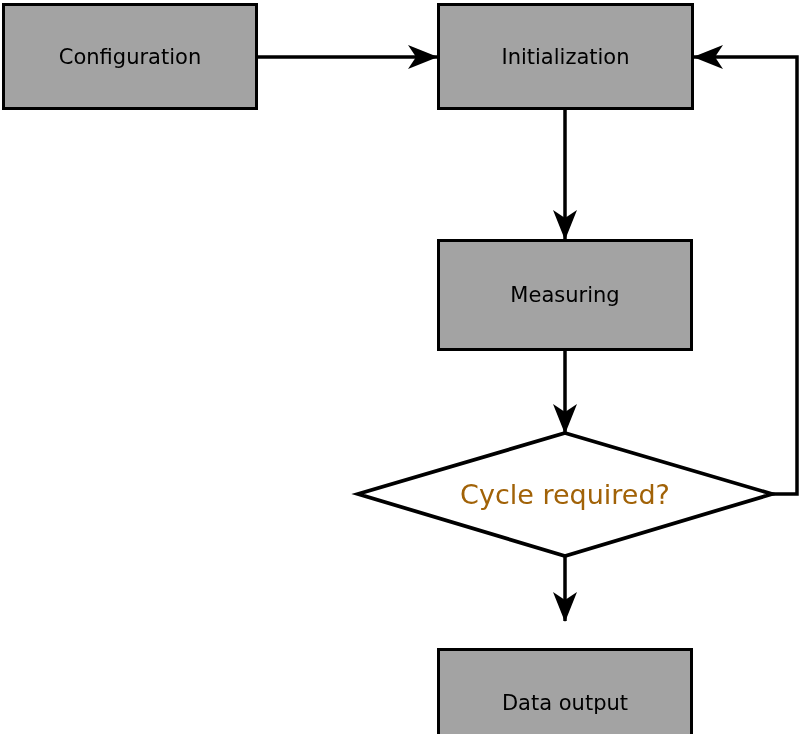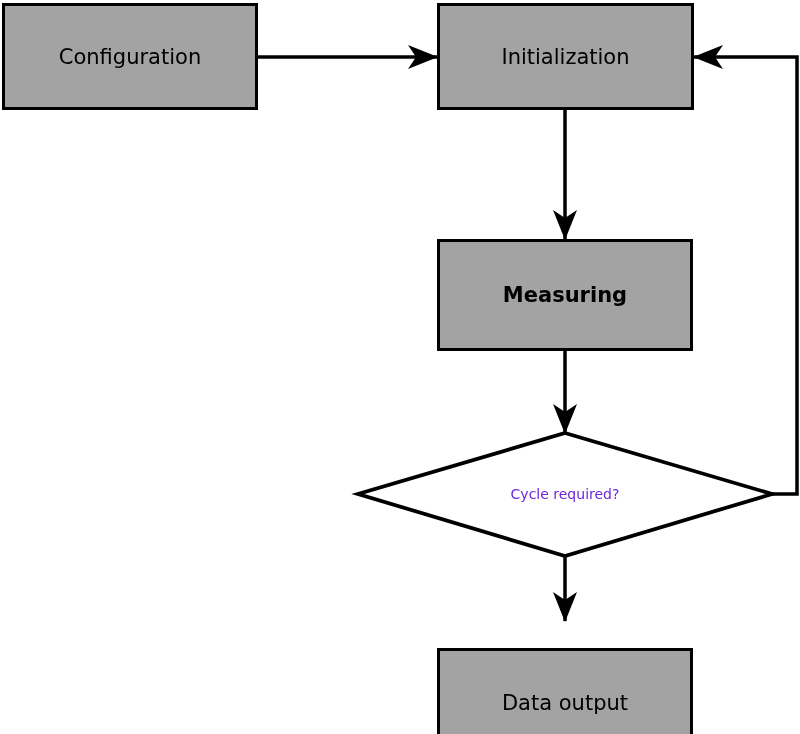--- a/index.html
+++ b/index.html
@@ -42,22 +42,22 @@
     justify-content: center;
     font-size: 21px;
     color: #000000;
     text-align: center;
   }
   .diamond-label {
     position: absolute;
     display: flex;
     align-items: center;
     justify-content: center;
-    font-size: 14px;
-    color: #6d28d9;
+    font-size: 27px;
+    color: #a16207;
     text-align: center;
     background: transparent;
   }
 </style>
 </head>
 <body>
 
 <div class="stage">
 
   <svg class="edges-layer" viewBox="0 0 800 734" xmlns="http://www.w3.org/2000/svg">
@@ -81,21 +81,21 @@
   </svg>
 
   <div class="node" style="left:2px; top:3px; width:256px; height:107px;">
     <span>Configuration</span>
   </div>
 
   <div class="node" style="left:437px; top:3px; width:257px; height:107px;">
     <span>Initialization</span>
   </div>
 
-  <div class="node" style="left:437px; top:239px; width:256px; height:112px;font-weight:bold;">
+  <div class="node" style="left:437px; top:239px; width:256px; height:112px;">
     <span>Measuring</span>
   </div>
 
   <div class="diamond-label" style="left:415px; top:474px; width:300px; height:40px;">
     <span>Cycle required?</span>
   </div>
 
   <div class="node" style="left:437px; top:648px; width:256px; height:109px;">
     <span>Data output</span>
   </div>

